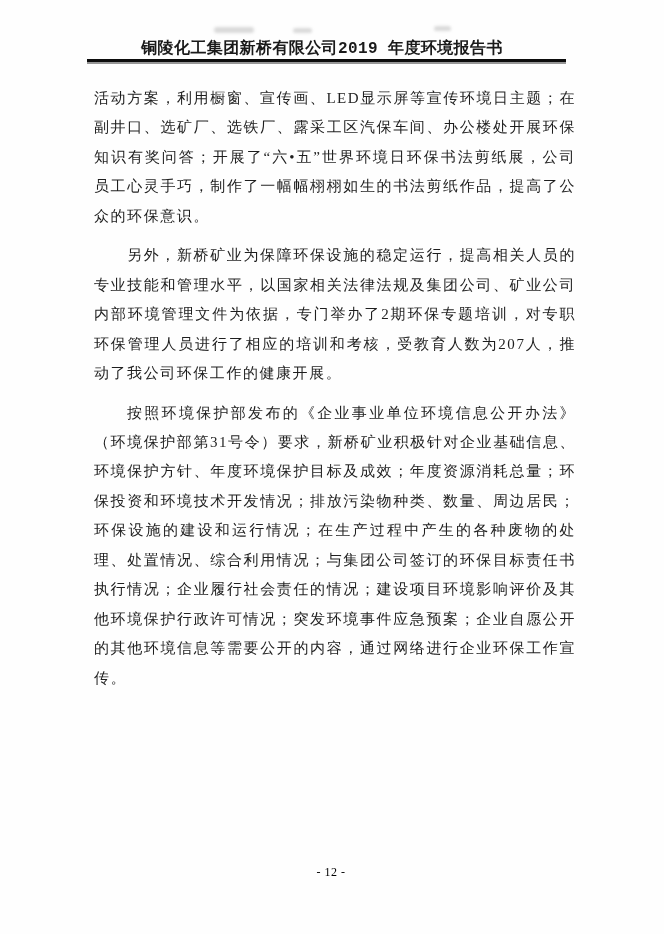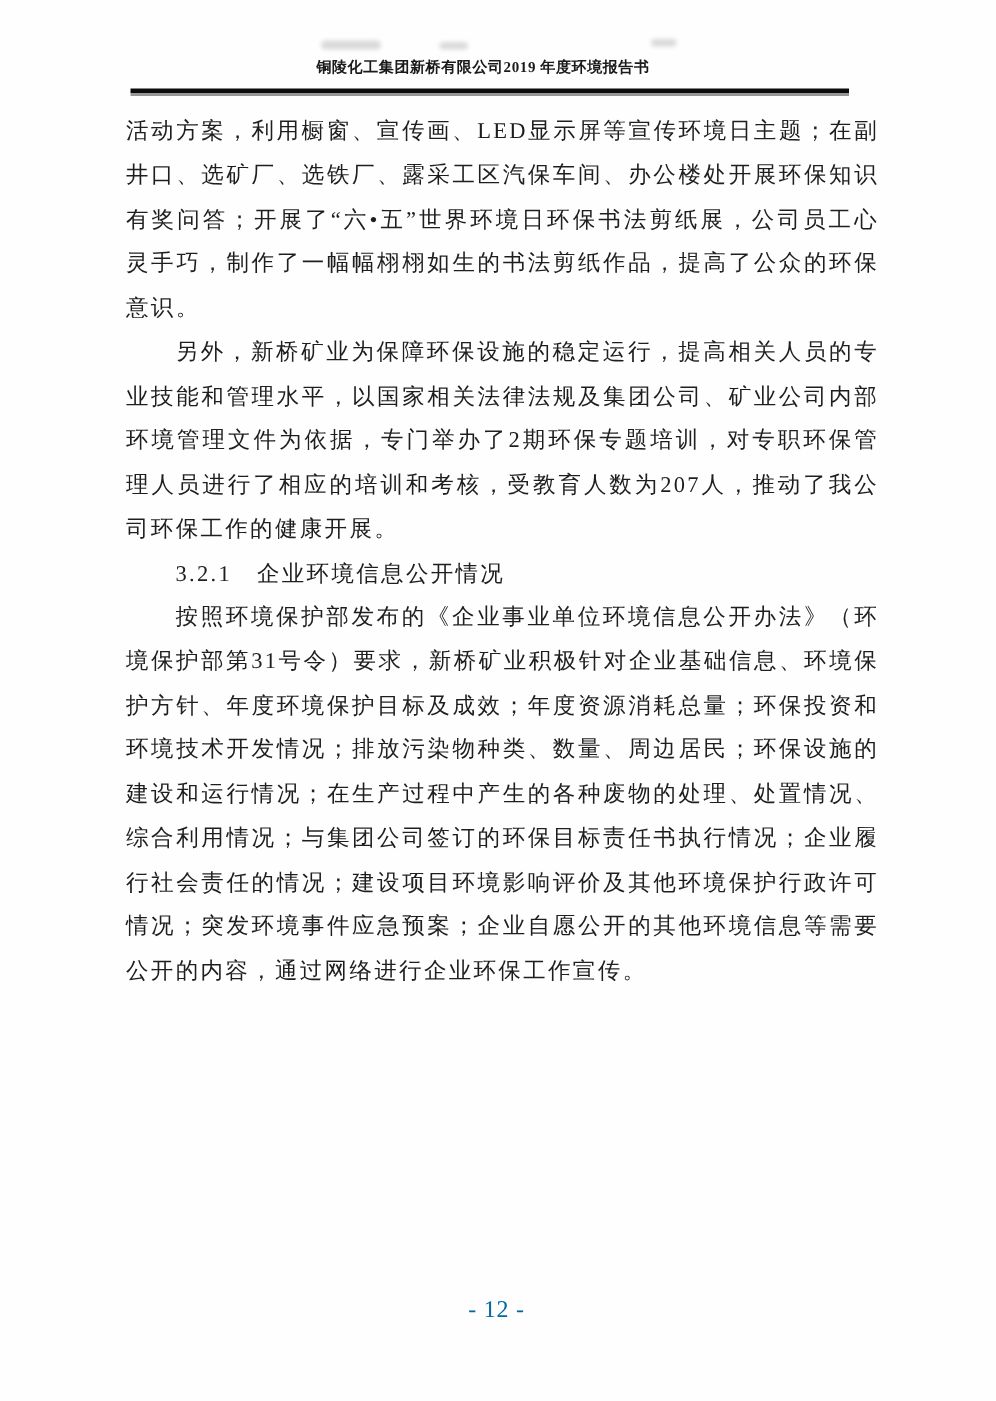--- a/index.html
+++ b/index.html
@@ -13,25 +13,26 @@
     height: 934px;
     background: #fefefe;
     overflow: hidden;
     font-family: "Liberation Serif", "DejaVu Serif", serif;
     color: #1d1d1d;
   }
   .doc-header-title {
     position: absolute;
     top: 38px; left: 0; right: 20px;
     text-align: center;
-    font-size: 10px;
+    font-size: 16px;
     font-weight: 700;
     letter-spacing: 0.4px;
     color: #1a1a1a;
     white-space: nowrap;
+    font-family: Liberation Mono, monospace;
   }
   .header-rule {
     position: absolute;
     top: 59px;
     left: 87px;
     width: 479px;
     height: 5px;
     background: linear-gradient(to bottom, #0c0c0c 0%, #0c0c0c 62%, #969696 62%, #969696 100%);
   }
   .scan-artifact {
@@ -49,53 +50,52 @@
     top: 74px;
     left: 84px;
     width: 502px;
     font-size: 15px;
     line-height: 29.45px;
     letter-spacing: 1.55px;
     text-align: justify;
     color: #1e1e1e;
   }
   .doc-body p {
-    margin: 0;
+    margin: 10px;
     padding: 0;
   }
   .indent {
     text-indent: 33px;
   }
   .page-footer {
     position: absolute;
     top: 865px;
     left: 0;
     width: 642px;
     text-align: center;
-    font-size: 16px;
+    font-size: 12px;
     letter-spacing: 0.5px;
-    color: #0369a1;
+    color: #000000;
     padding-left: 20px;
   }
 </style>
 </head>
 <body>
 
 <div class="page">
 
   <div class="doc-header-title">铜陵化工集团新桥有限公司2019 年度环境报告书</div>
 
   <div class="header-rule"></div>
 
   <div class="scan-artifact smudge-1"></div>
   <div class="scan-artifact smudge-2"></div>
   <div class="scan-artifact smudge-3"></div>
 
   <div class="doc-body">
     <p class="para">活动方案，利用橱窗、宣传画、LED显示屏等宣传环境日主题；在副井口、选矿厂、选铁厂、露采工区汽保车间、办公楼处开展环保知识有奖问答；开展了“六•五”世界环境日环保书法剪纸展，公司员工心灵手巧，制作了一幅幅栩栩如生的书法剪纸作品，提高了公众的环保意识。</p>
     <p class="para indent">另外，新桥矿业为保障环保设施的稳定运行，提高相关人员的专业技能和管理水平，以国家相关法律法规及集团公司、矿业公司内部环境管理文件为依据，专门举办了2期环保专题培训，对专职环保管理人员进行了相应的培训和考核，受教育人数为207人，推动了我公司环保工作的健康开展。</p>
-    <p class="para indent">3.2.1　企业环境信息公开情况</p>
     <p class="para indent">按照环境保护部发布的《企业事业单位环境信息公开办法》（环境保护部第31号令）要求，新桥矿业积极针对企业基础信息、环境保护方针、年度环境保护目标及成效；年度资源消耗总量；环保投资和环境技术开发情况；排放污染物种类、数量、周边居民；环保设施的建设和运行情况；在生产过程中产生的各种废物的处理、处置情况、综合利用情况；与集团公司签订的环保目标责任书执行情况；企业履行社会责任的情况；建设项目环境影响评价及其他环境保护行政许可情况；突发环境事件应急预案；企业自愿公开的其他环境信息等需要公开的内容，通过网络进行企业环保工作宣传。</p>
   </div>
 
   <div class="page-footer">- 12 -</div>
 
 </div>
 
 </body></html>

